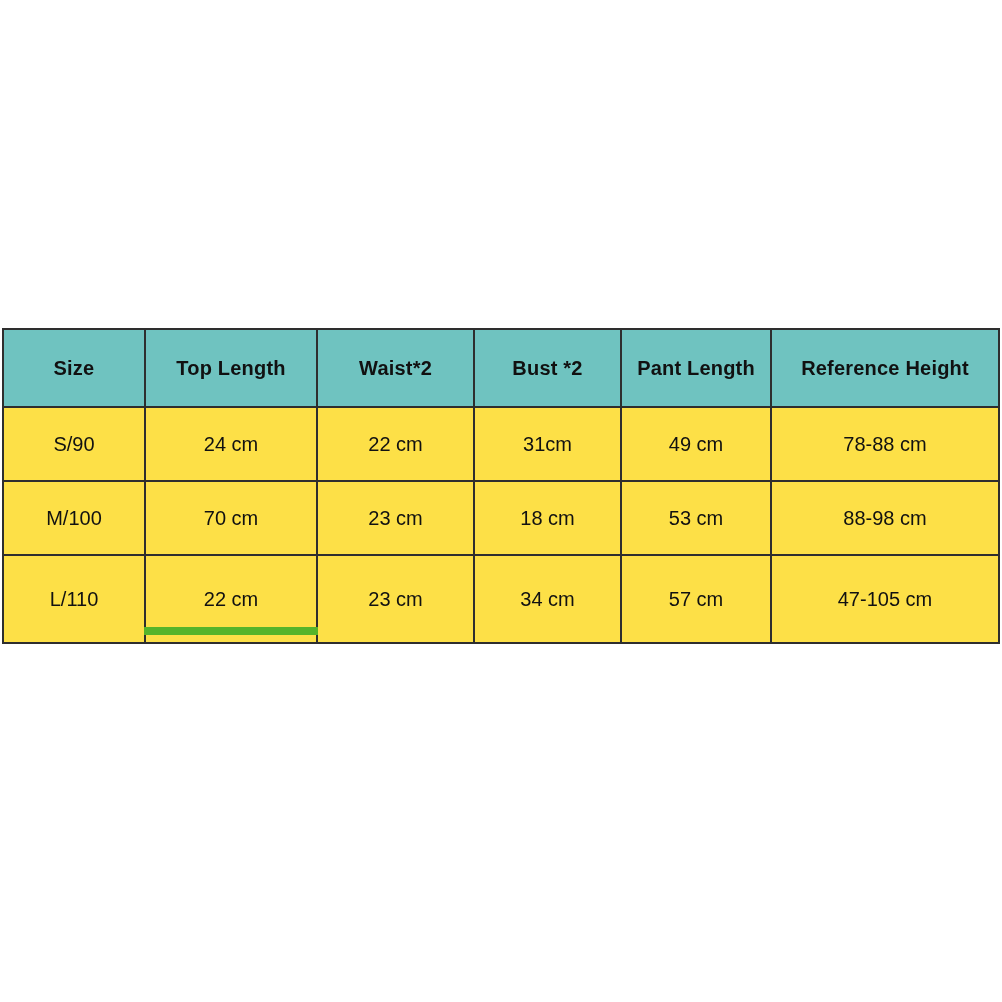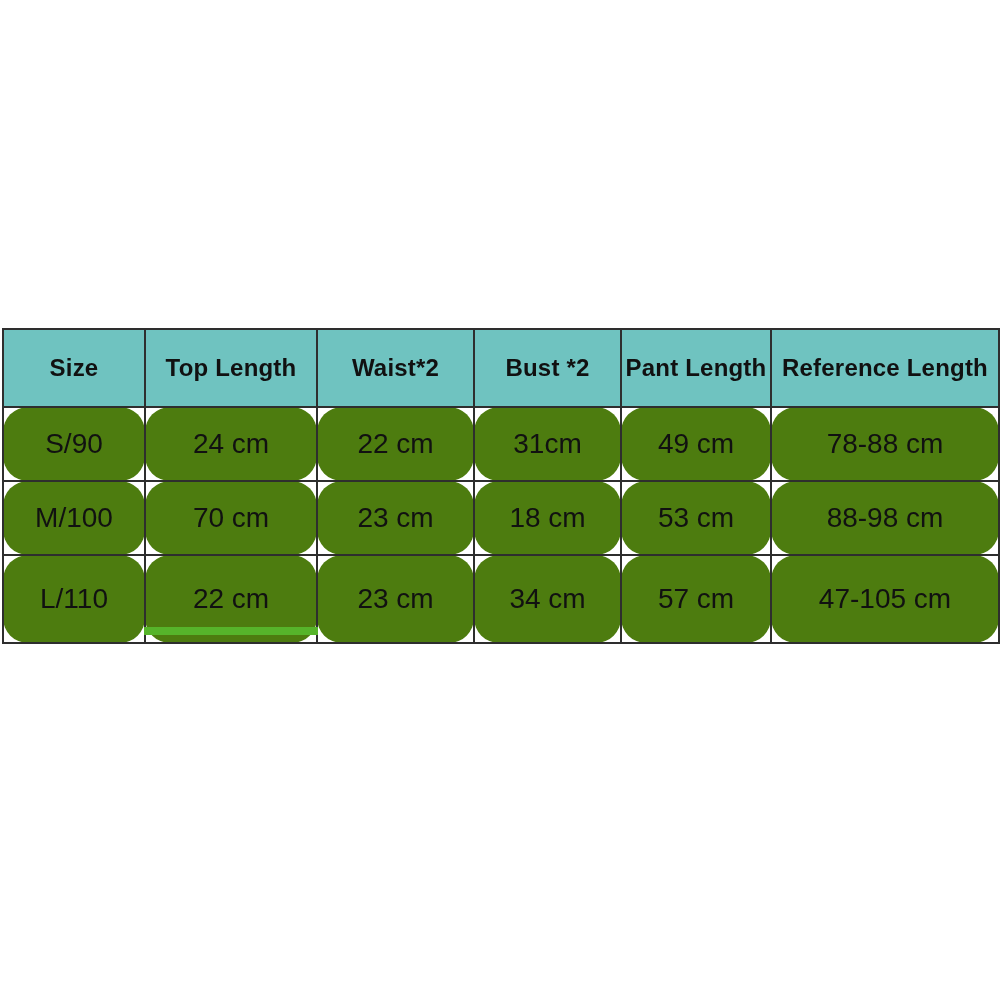--- a/index.html
+++ b/index.html
@@ -42,31 +42,30 @@
     border: 2px solid #2e2e2e;
     text-align: center;
     vertical-align: middle;
     padding: 0;
     color: #111111;
   }
 
   table.size-table thead th {
     background: #6fc3c0;
     height: 76px;
-    font-size: 24px;
+    font-size: 20px;
     font-weight: bold;
     letter-spacing: 0.2px;
   }
 
   table.size-table tbody td {
-    background: #4d7c0f;
+    background: #fde047;
     height: 72px;
-    font-size: 28px;
+    font-size: 20px;
     font-weight: normal;
-    border-radius: 25px;
   }
 
   table.size-table tbody tr.last-row td {
     height: 86px;
   }
 
   
   #green-accent {
     position: absolute;
     left: 142px;
@@ -92,21 +91,21 @@
       <col class="c-ref">
     </colgroup>
 
     <thead>
       <tr>
         <th>Size</th>
         <th>Top Length</th>
         <th>Waist*2</th>
         <th>Bust *2</th>
         <th>Pant Length</th>
-        <th>Reference Length</th>
+        <th>Reference Height</th>
       </tr>
     </thead>
 
     <tbody>
       <tr class="data-row">
         <td>S/90</td>
         <td>24 cm</td>
         <td>22 cm</td>
         <td>31cm</td>
         <td>49 cm</td>

